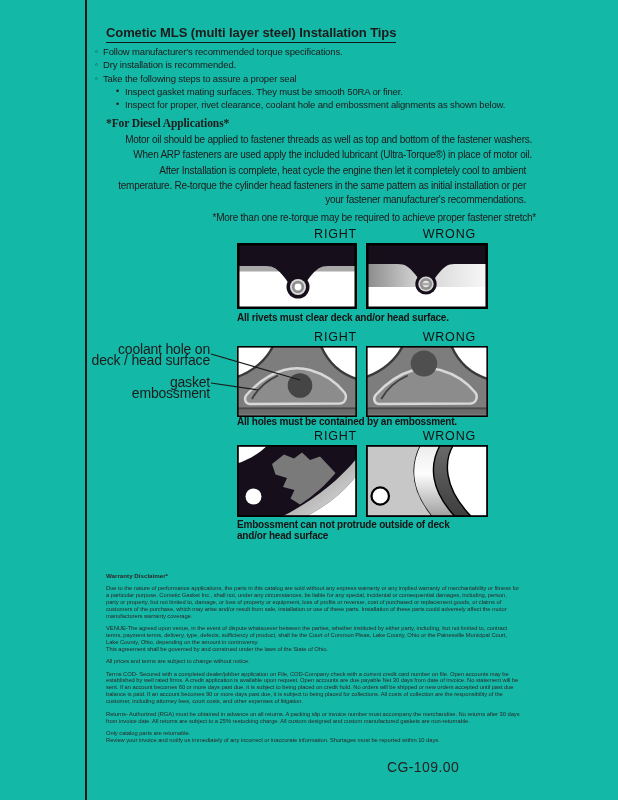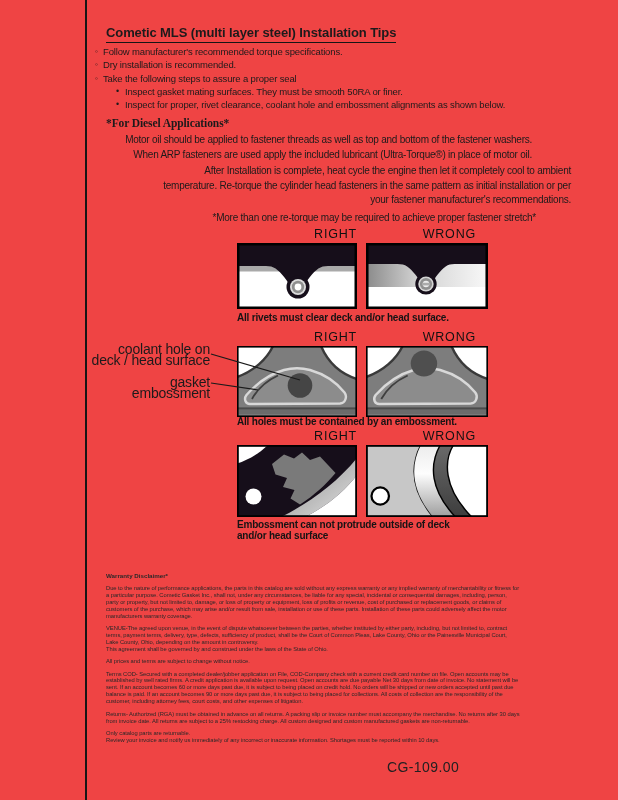--- a/index.html
+++ b/index.html
@@ -1,35 +1,35 @@
 <!DOCTYPE html>
 <html><head>
 <meta charset="utf-8">
 <style>
   html,body{margin:0;padding:0;background:#e8e8e8;}
   .page{
-    position:relative;width:618px;height:800px;background:#ef4444;overflow:hidden;
+    position:relative;width:618px;height:800px;background:#14b8a6;overflow:hidden;
     font-family:"Liberation Sans",sans-serif;color:#1d1a1b;margin:0 auto;
   }
   .edge-line{position:absolute;left:85px;top:0;width:1.5px;height:800px;background:#161616;}
 
   .doc-title{
     position:absolute;left:106px;top:25px;font-size:13px;font-weight:700;letter-spacing:-0.1px;
     border-bottom:1.6px solid #161616;padding-bottom:2px;white-space:nowrap;
   }
   .blist{position:absolute;left:95px;top:45px;width:450px;font-size:9.5px;letter-spacing:-0.15px;}
   .brow{display:flex;line-height:13.3px;}
   .brow .bm{width:8px;flex:0 0 8px;font-size:8px;line-height:13.3px;}
   .brow.sub{margin-left:21px;}
   .brow.sub .bm{width:9px;flex:0 0 9px;font-size:9px;}
 
   .diesel-heading{position:absolute;left:106px;top:117px;font-size:11.5px;font-weight:700;letter-spacing:-0.1px;font-family:Liberation Serif, serif;}
   .para{position:absolute;left:106px;font-size:10px;line-height:14.6px;letter-spacing:-0.25px;text-align:right;}
   .para.p1{top:133px;width:426px;}
-  .para.p2{top:164px;width:420px;margin-left:45px;}
+  .para.p2{top:164px;width:420px;}
   .para.p3{top:211px;width:430px;}
 
   .dia-row{position:absolute;left:237px;width:251px;}
   .dia-row .col{position:absolute;top:0;}
   .dia-row .col.left{left:0;width:120px;}
   .dia-row .col.right{left:129px;width:110px;}
   .dia-head{text-align:right;font-size:12.5px;letter-spacing:0.8px;color:#111;height:16px;}
   .dia-row svg{display:block;}
   .dia-caption{
     position:absolute;left:237px;font-size:10px;font-weight:700;letter-spacing:-0.2px;

